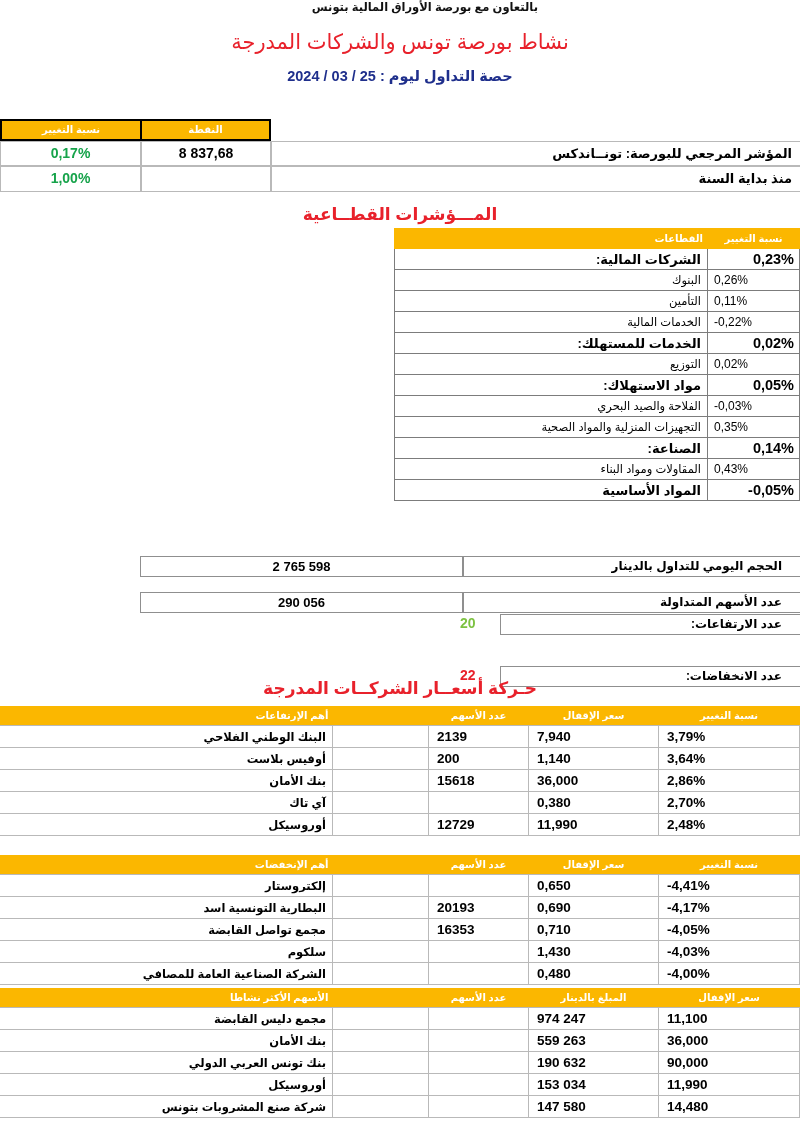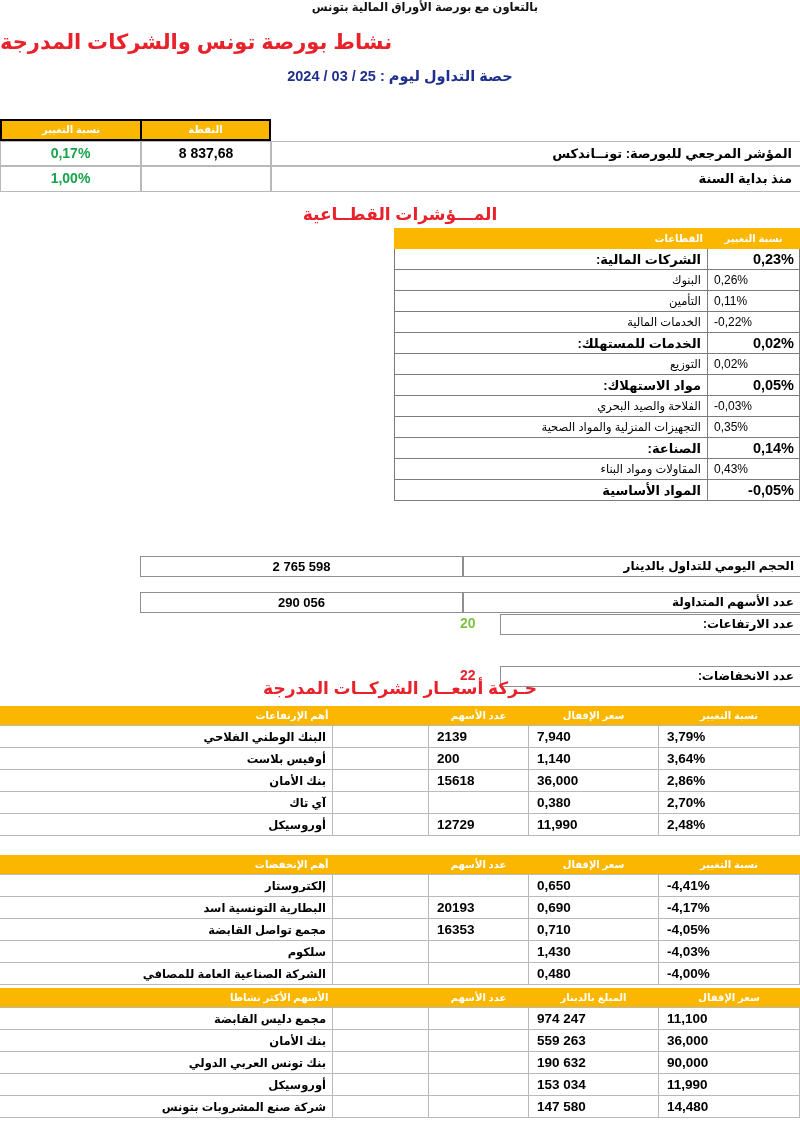--- a/index.html
+++ b/index.html
@@ -17,22 +17,22 @@
   
   .coop-line{
     position:absolute;top:0px;left:0;width:538px;
     text-align:right;
     font-size:11.5px;font-weight:bold;color:#111;
     direction:rtl;
     letter-spacing:0px;
   }
   .main-title{
     position:absolute;top:30px;left:0;width:800px;
-    text-align:left;
-    font-size:21px;font-weight:bold;color:#e8212b;
+    text-align:center;
+    font-size:21px;font-weight:normal;color:#e8212b;
     direction:rtl;
   }
   .sub-title{
     position:absolute;top:68px;left:0;width:800px;
     text-align:center;
     font-size:14.5px;font-weight:bold;color:#1f2f8c;
     direction:rtl;
   }
 
   
@@ -104,21 +104,21 @@
   .sector-tbl tr.minor .v{font-weight:normal;font-size:12px;}
   .sector-tbl tr.minor .n{font-weight:normal;font-size:11.5px;}
 
   
   .stats{position:absolute;top:556px;left:0;width:800px;}
   .stat-row{position:relative;height:15px;width:800px;}
   .s-val{position:absolute;top:0;height:21px;border:1px solid #8f8f8f;
          box-sizing:border-box;text-align:center;line-height:19px;
          font-weight:bold;font-size:13px;direction:ltr;}
   .s-lbl{position:absolute;top:0;height:21px;box-sizing:border-box;
-         text-align:right;line-height:19px;padding-right:6px;
+         text-align:right;line-height:19px;padding-right:18px;
          font-weight:bold;font-size:12px;direction:rtl;
          border:1px solid #8f8f8f;border-right:none;}
 
   
   .mv{position:absolute;left:0;width:800px;}
   .mv table{width:800px;table-layout:fixed;border-collapse:collapse;}
   .mv col.c1{width:141px;}
   .mv col.c2{width:130px;}
   .mv col.c3{width:100px;}
   .mv col.c4{width:96px;}

